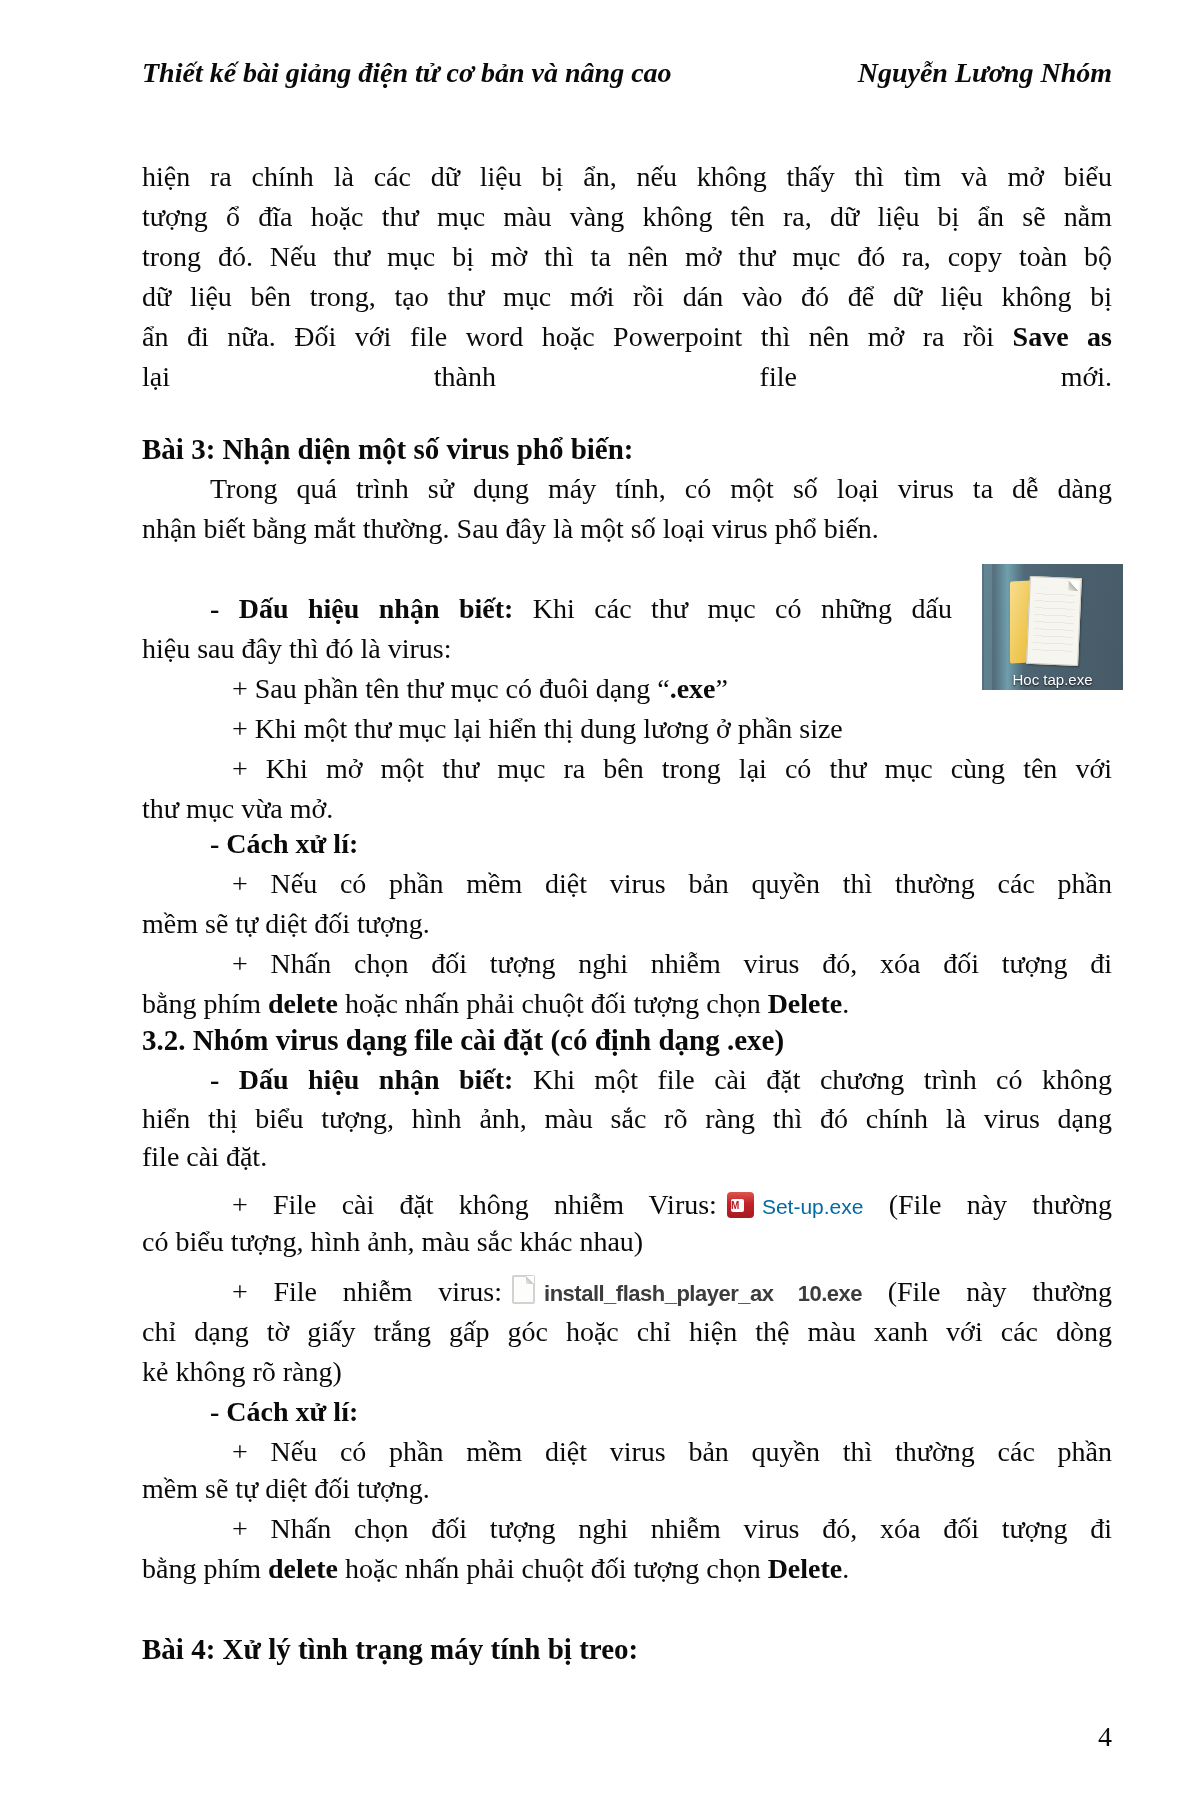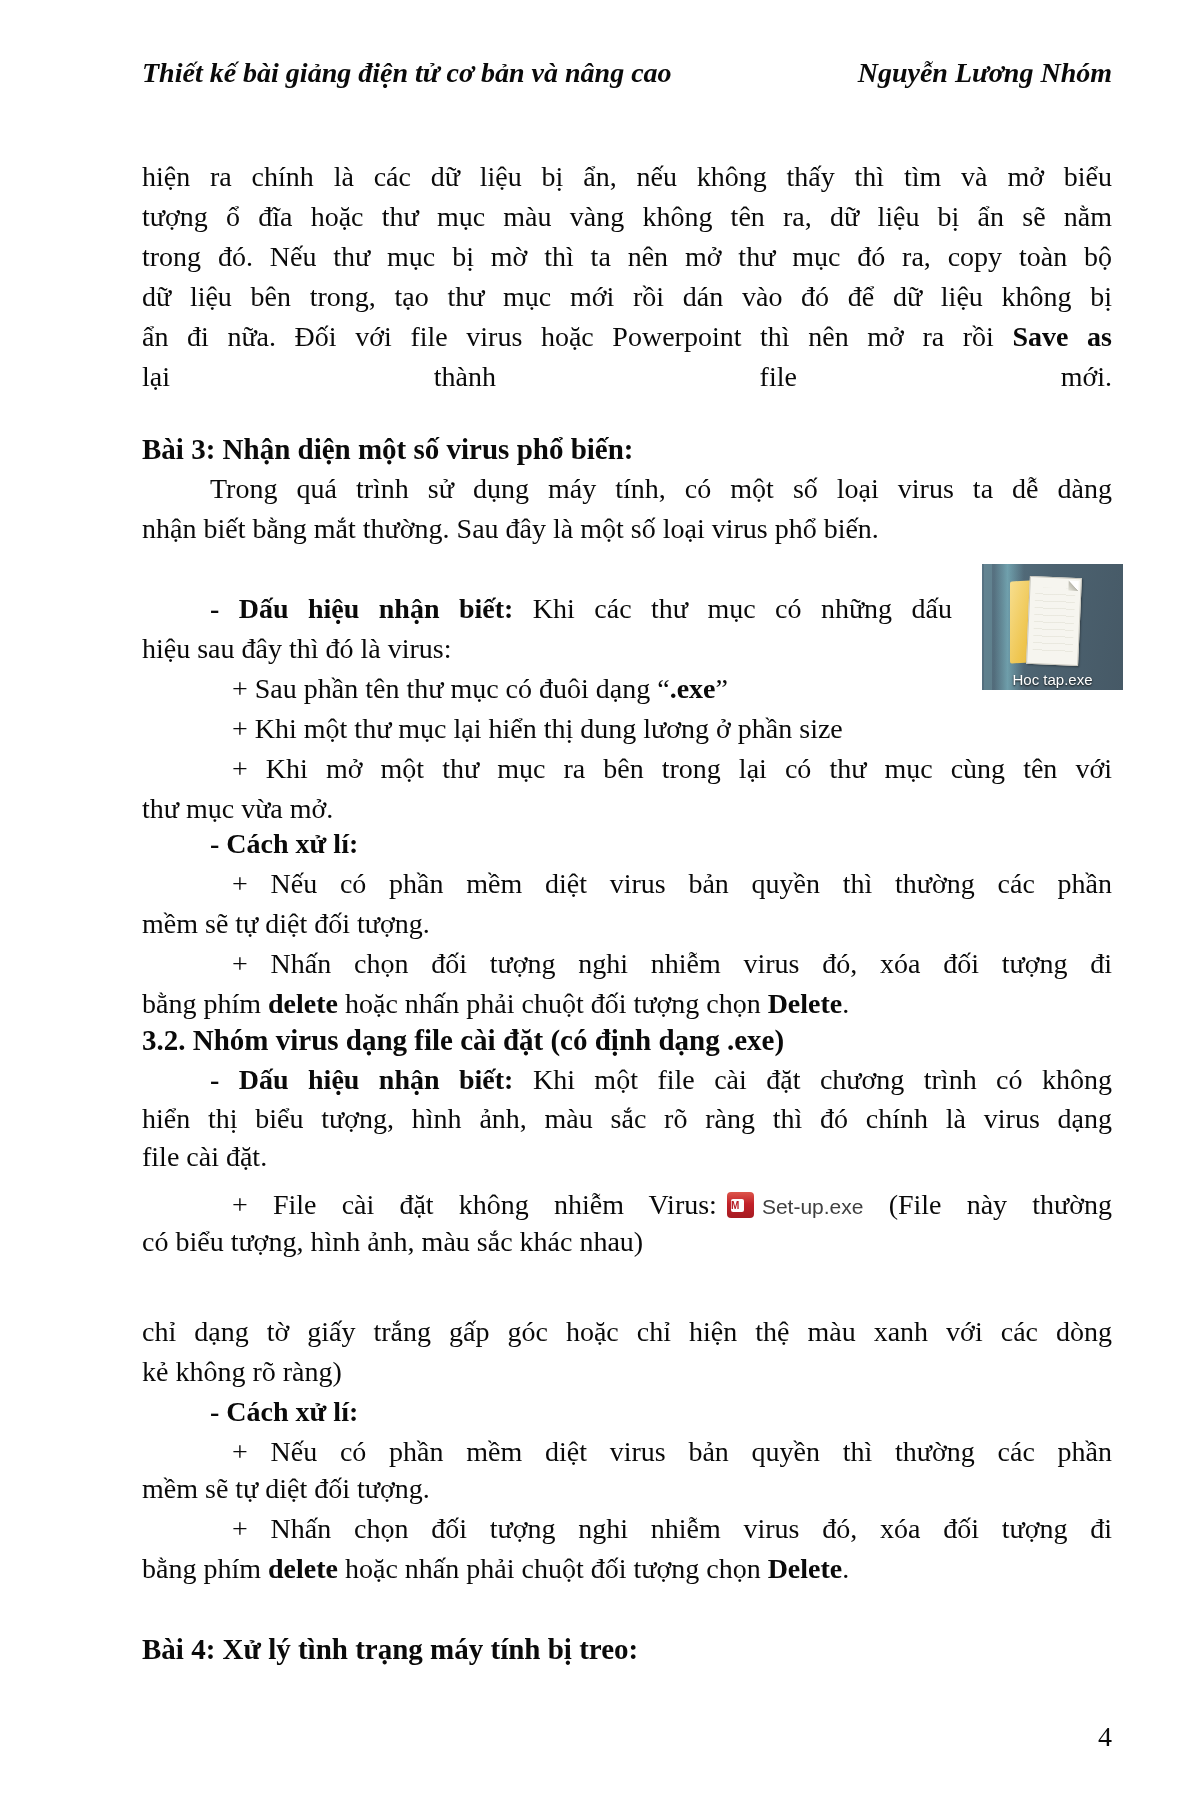--- a/index.html
+++ b/index.html
@@ -36,42 +36,42 @@
         background:linear-gradient(225deg,#ffffff 48%,#b9b8ad 52%,#e8e7dd 100%);}
   .shot .shot-label{position:absolute;left:0;bottom:2px;width:100%;text-align:center;
         font-family:"Liberation Sans",sans-serif;font-size:15px;color:#ffffff;
         text-shadow:0 1px 2px rgba(0,0,0,0.9);}
   
   .setup-icon{display:inline-block;position:relative;width:27px;height:26px;border-radius:4px;
         vertical-align:-4px;margin:0 8px 0 10px;
         background:linear-gradient(#dd564b 0%,#c22129 45%,#a51b21 100%);}
   .setup-icon .m{position:absolute;left:4px;top:7px;width:13px;height:13px;background:#fdfdfd;
         border-radius:2px;color:#b71e24;font:bold 10px/13px "Liberation Sans",sans-serif;text-align:center;}
-  .file-sans{font-family:"Liberation Sans",sans-serif;font-size:21px;color:#404040;}
+  .file-sans{font-family:"Liberation Sans",sans-serif;font-size:21px;color:#0369a1;}
   .flash-icon{display:inline-block;position:relative;width:19px;height:25px;background:#fdfdfc;
         border:2px solid #d2d2d0;border-radius:2px;vertical-align:-3px;margin:0 9px 0 10px;}
   .flash-icon .dogear{position:absolute;top:-1px;right:-1px;width:8px;height:8px;
         background:linear-gradient(225deg,#ffffff 47%,#c6c6c2 53%,#ebebe7 100%);}
   .flash-sans{font-family:"Liberation Sans",sans-serif;font-size:22px;font-weight:bold;color:#3c3c3c;letter-spacing:-0.5px;}
 </style>
 </head>
 <body>
 
 <div class="page">
 
   <div class="hdr">
     <span>Thiết kế bài giảng điện tử cơ bản và nâng cao</span>
     <span class="right">Nguyễn Lương Nhóm</span>
   </div>
 
   <div class="ln j p1" style="top:144px"><span>hiện ra chính là các dữ liệu bị ẩn, nếu không thấy thì tìm và mở biểu</span><br>
     <span>tượng ổ đĩa hoặc thư mục màu vàng không tên ra, dữ liệu bị ẩn sẽ nằm</span><br>
     <span>trong đó. Nếu thư mục bị mờ thì ta nên mở thư mục đó ra, copy toàn bộ</span><br>
     <span>dữ liệu bên trong, tạo thư mục mới rồi dán vào đó để dữ liệu không bị</span><br>
-    <span>ẩn đi nữa. Đối với file virus hoặc Powerpoint thì nên mở ra rồi </span><span class="b">Save as</span><br>
+    <span>ẩn đi nữa. Đối với file word hoặc Powerpoint thì nên mở ra rồi </span><span class="b">Save as</span><br>
     <span style="text-align-last:left;display:inline;">lại thành file mới.</span></div>
 
   <div class="ln h" style="top:416px">Bài 3: Nhận diện một số virus phổ biến:</div>
 
   <div class="ln j ind" style="top:456px">Trong quá trình sử dụng máy tính, có một số loại virus ta dễ dàng</div>
   <div class="ln" style="top:496px">nhận biết bằng mắt thường. Sau đây là một số loại virus phổ biến.</div>
 
 
   <div class="ln j ind narrow" style="top:576px"><span class="b">- Dấu hiệu nhận biết:</span><span> Khi các thư mục có những dấu</span></div>
   <div class="ln" style="top:616px">hiệu sau đây thì đó là virus:</div>
@@ -89,20 +89,21 @@
 
   <div class="ln h" style="top:1007px">3.2. Nhóm virus dạng file cài đặt (có định dạng .exe)</div>
 
   <div class="ln j ind" style="top:1047px"><span class="b">- Dấu hiệu nhận biết:</span><span> Khi một file cài đặt chương trình có không</span></div>
   <div class="ln j" style="top:1086px">hiển thị biểu tượng, hình ảnh, màu sắc rõ ràng thì đó chính là virus dạng</div>
   <div class="ln" style="top:1124px">file cài đặt.</div>
 
   <div class="ln j ind2" style="top:1172px"><span>+ File cài đặt không nhiễm Virus:</span><span class="setup-icon"><span class="m">M</span></span><span class="file-sans">Set-up.exe</span> <span>(File này thường</span></div>
   <div class="ln" style="top:1209px">có biểu tượng, hình ảnh, màu sắc khác nhau)</div>
 
+  <div class="ln j ind2" style="top:1259px"><span>+ File nhiễm virus:</span><span class="flash-icon"><span class="dogear"></span></span><span class="flash-sans">install_flash_player_ax 10.exe</span> <span>(File này thường</span></div>
   <div class="ln j" style="top:1299px">chỉ dạng tờ giấy trắng gấp góc hoặc chỉ hiện thệ màu xanh với các dòng</div>
   <div class="ln" style="top:1339px">kẻ không rõ ràng)</div>
 
   <div class="ln b ind" style="top:1379px">- Cách xử lí:</div>
   <div class="ln j ind2" style="top:1419px">+ Nếu có phần mềm diệt virus bản quyền thì thường các phần</div>
   <div class="ln" style="top:1456px">mềm sẽ tự diệt đối tượng.</div>
   <div class="ln j ind2" style="top:1496px">+ Nhấn chọn đối tượng nghi nhiễm virus đó, xóa đối tượng đi</div>
   <div class="ln" style="top:1536px"><span>bằng phím </span><span class="b">delete</span><span> hoặc nhấn phải chuột đối tượng chọn </span><span class="b">Delete</span><span>.</span></div>
 
   <div class="ln h" style="top:1616px">Bài 4: Xử lý tình trạng máy tính bị treo:</div>

